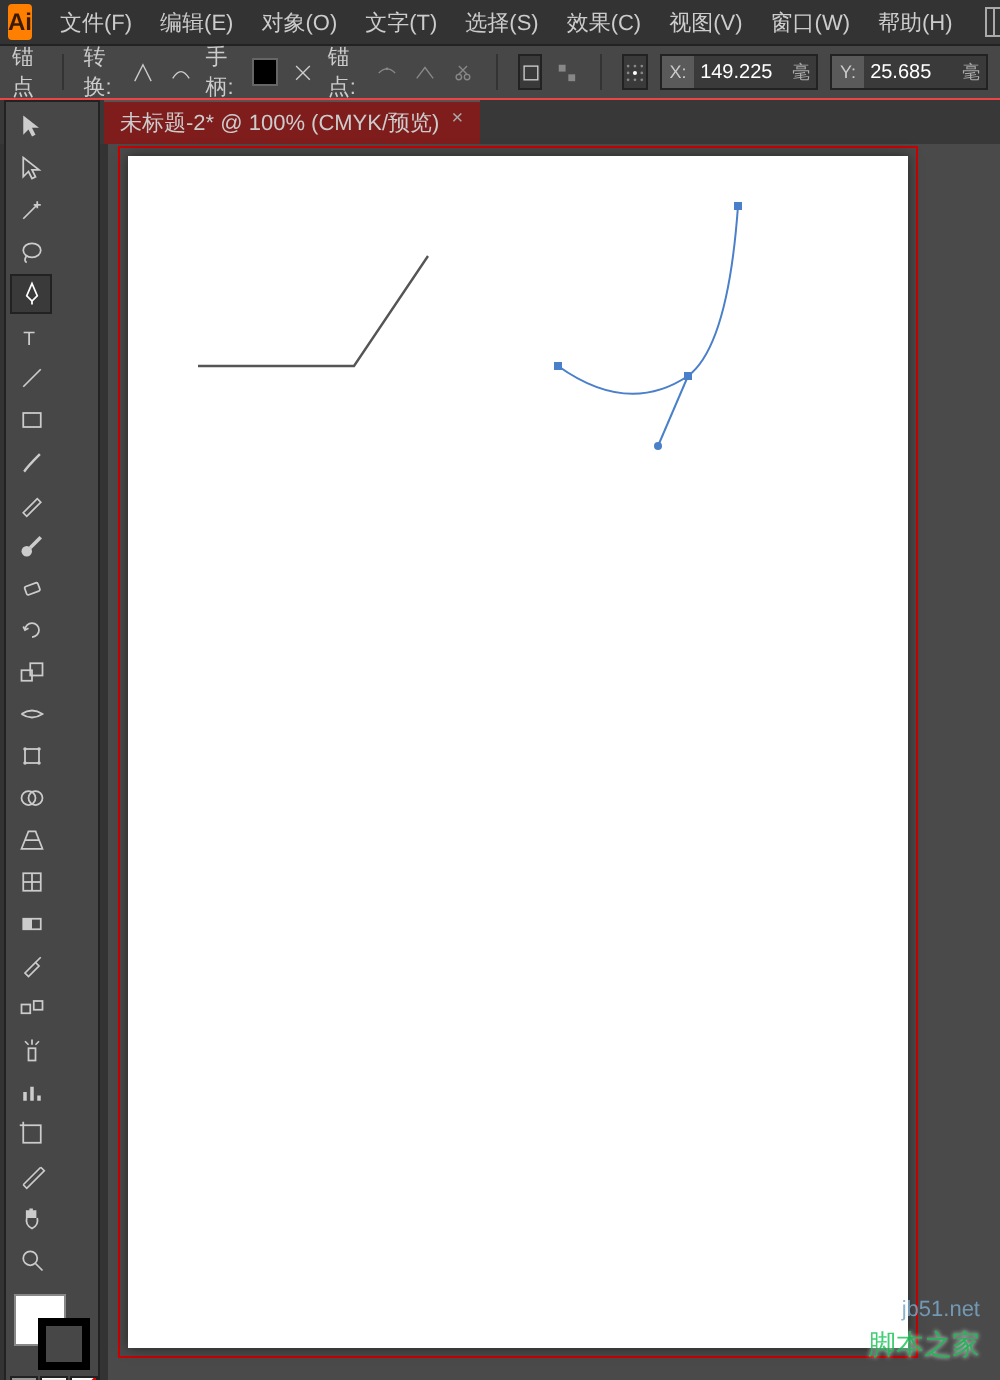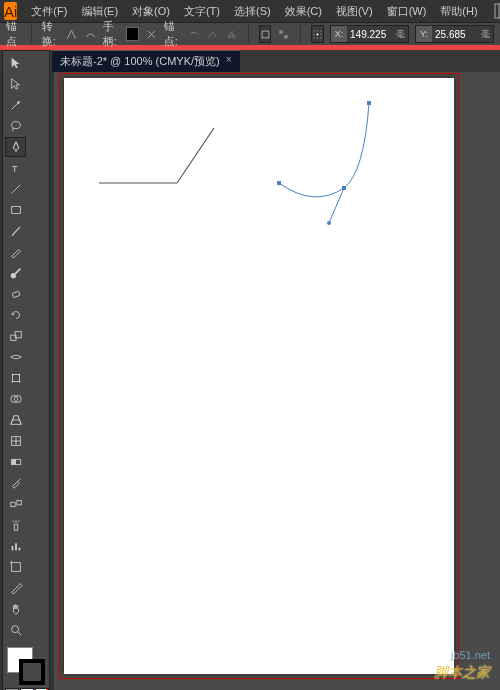--- a/index.html
+++ b/index.html
@@ -1,47 +1,47 @@
 <!DOCTYPE html>
 <html><head>
 <meta charset="utf-8">
 <style>
 *{margin:0;padding:0;box-sizing:border-box;font-family:"Microsoft YaHei",sans-serif;font-size:11px;color:#ccc;user-select:none}
 body{background:#333;width:500px;height:690px;overflow:hidden;position:relative}
 .menubar{height:22px;background:#333;display:flex;align-items:center;padding:0 4px;gap:2px}
-.logo{width:20px;height:18px;background:#ff7f00;color:#3a1a00;font-weight:normal;font-size:15px;display:flex;align-items:center;justify-content:center;border-radius:2px;margin-right:6px}
+.logo{width:20px;height:18px;background:#ff7f00;color:#3a1a00;font-weight:bold;font-size:12px;display:flex;align-items:center;justify-content:center;border-radius:2px;margin-right:6px}
 .menu-item{padding:3px 6px;cursor:default;white-space:nowrap}
 .menu-icons{display:flex;gap:8px;margin-left:8px}
 .micon{width:16px;height:16px;display:flex;align-items:center;justify-content:center;color:#aaa}
-.control-bar{height:28px;background:#474747;display:flex;align-items:center;padding:0 6px;gap:6px;border-top:1px solid #222;border-bottom:5px solid #ef4444}
+.control-bar{height:28px;background:#474747;display:flex;align-items:center;padding:0 6px;gap:6px;border-top:1px solid #222;border-bottom:1px solid #ef4444}
 .ctrl-label{color:#ccc}
 .ctrl-sep{width:1px;height:18px;background:#333;margin:0 4px}
 .ctrl-icon{width:18px;height:18px;display:flex;align-items:center;justify-content:center;color:#999;border:1px solid transparent}
 .ctrl-icon.boxed{background:#3a3a3a;border:1px solid #222}
 .ctrl-swatch{width:18px;height:14px;background:#000;border:1px solid #666}
 .num-field{display:flex;align-items:center;background:#3a3a3a;border:1px solid #222;height:18px}
 .num-label{background:#5a5a5a;width:16px;height:100%;display:flex;align-items:center;justify-content:center;font-size:9px}
 .num-val{width:46px;padding:0 3px;color:#fff;font-size:10px}
 .num-unit{padding:0 3px;font-size:9px;color:#aaa}
 .doc-tab-bar{height:22px;background:#383838;display:flex;align-items:flex-end;padding-left:52px}
-.doc-tab{background:#0f172a;padding:3px 8px;font-size:10px;color:#ddd;border-top:1px solid #555;display:flex;align-items:flex-start;gap:6px}
+.doc-tab{background:#7f1d1d;padding:3px 8px;font-size:10px;color:#ddd;border-top:1px solid #555;display:flex;align-items:flex-start;gap:6px}
 .doc-close{color:#aaa;font-size:10px}
 .workspace{position:absolute;left:54px;top:72px;right:0;bottom:0;background:#4a4a4a}
 .canvas{position:absolute;left:10px;top:6px;width:390px;height:596px;background:#fff;box-shadow:0 0 6px rgba(0,0,0,.5)}
 .bleed{position:absolute;left:5px;top:1px;width:400px;height:606px;border:1px solid #c00;pointer-events:none}
 .toolbox{position:absolute;left:2px;top:50px;width:48px;background:#474747;border:1px solid #222;padding:2px;display:flex;flex-wrap:wrap;gap:1px}
 .tool{width:21px;height:20px;display:flex;align-items:center;justify-content:center;color:#ccc;cursor:default}
 .tool.active{background:#3a3a3a;border:1px solid #222}
 .tool svg{width:14px;height:14px}
 .fill-stroke{width:44px;height:40px;position:relative;margin-top:4px}
 .sw-fill{position:absolute;left:2px;top:2px;width:26px;height:26px;background:#fff;border:1px solid #888}
 .sw-stroke{position:absolute;left:14px;top:14px;width:26px;height:26px;background:#474747;border:4px solid #000}
 .mode-row{width:44px;display:flex;gap:1px;margin-top:2px}
 .mode{width:14px;height:14px;border:1px solid #222}
-.watermark{position:absolute;right:10px;bottom:8px;color:#eab308;font-size:14px;font-style:italic;opacity:.85;text-shadow:0 0 2px #fff}
+.watermark{position:absolute;right:10px;bottom:8px;color:#22c55e;font-size:14px;opacity:.85;text-shadow:0 0 2px #fff}
 .watermark2{position:absolute;right:10px;bottom:29px;color:#7aa7c7;font-size:11px;opacity:.85}
 </style>
 </head>
 <body>
 
 <div class="menubar">
   <div class="logo">Ai</div>
   <div class="menu-item">文件(F)</div>
   <div class="menu-item">编辑(E)</div>
   <div class="menu-item">对象(O)</div>

